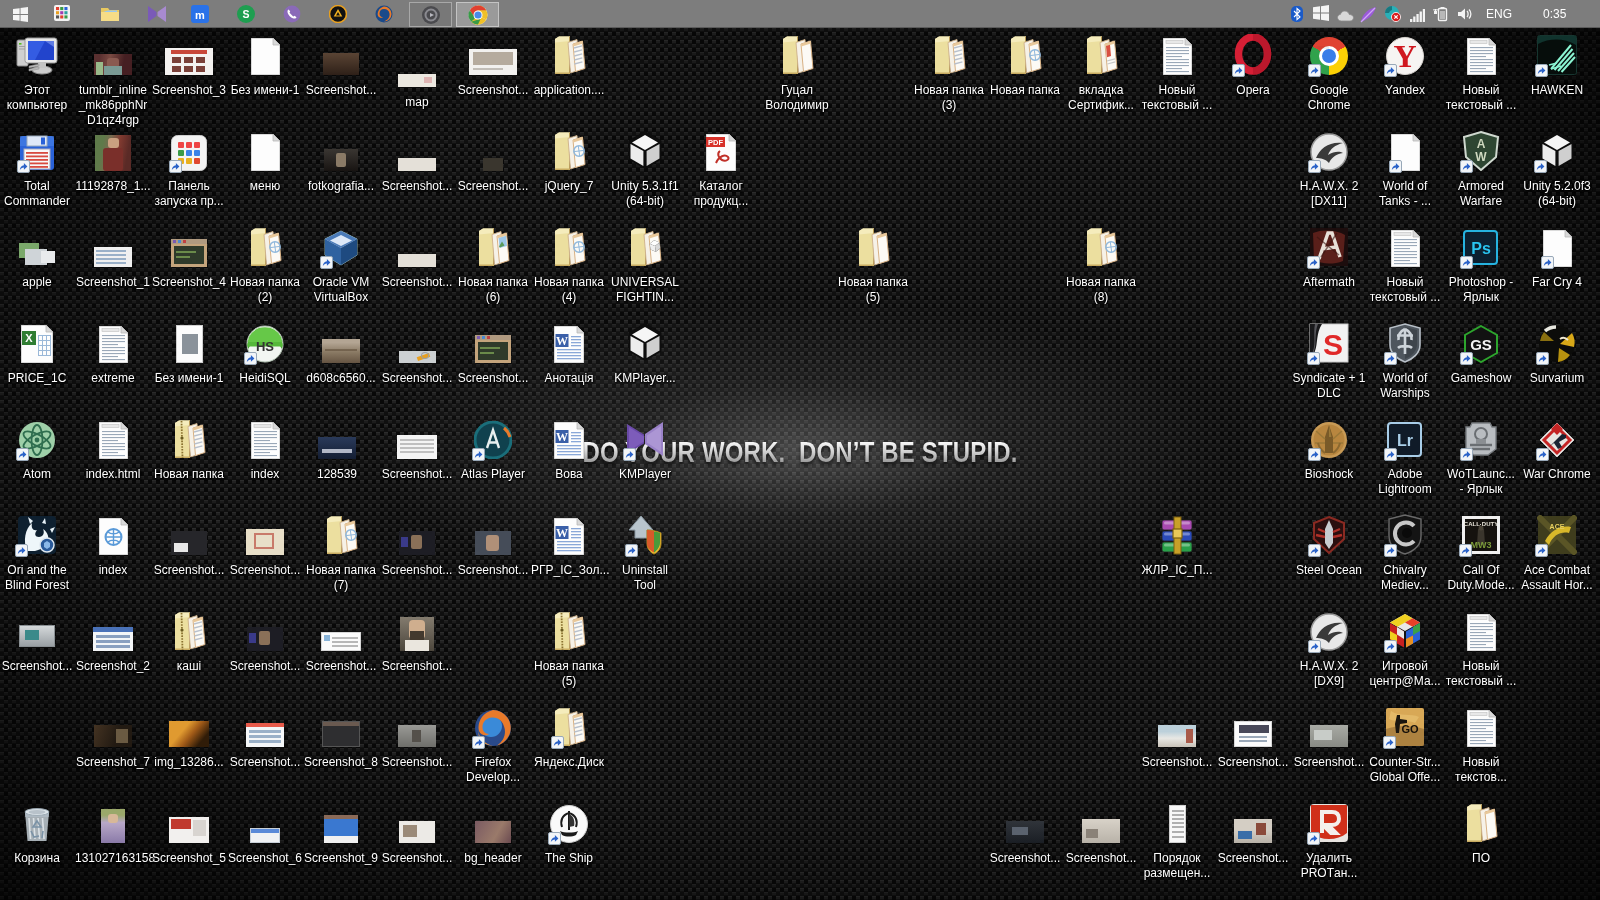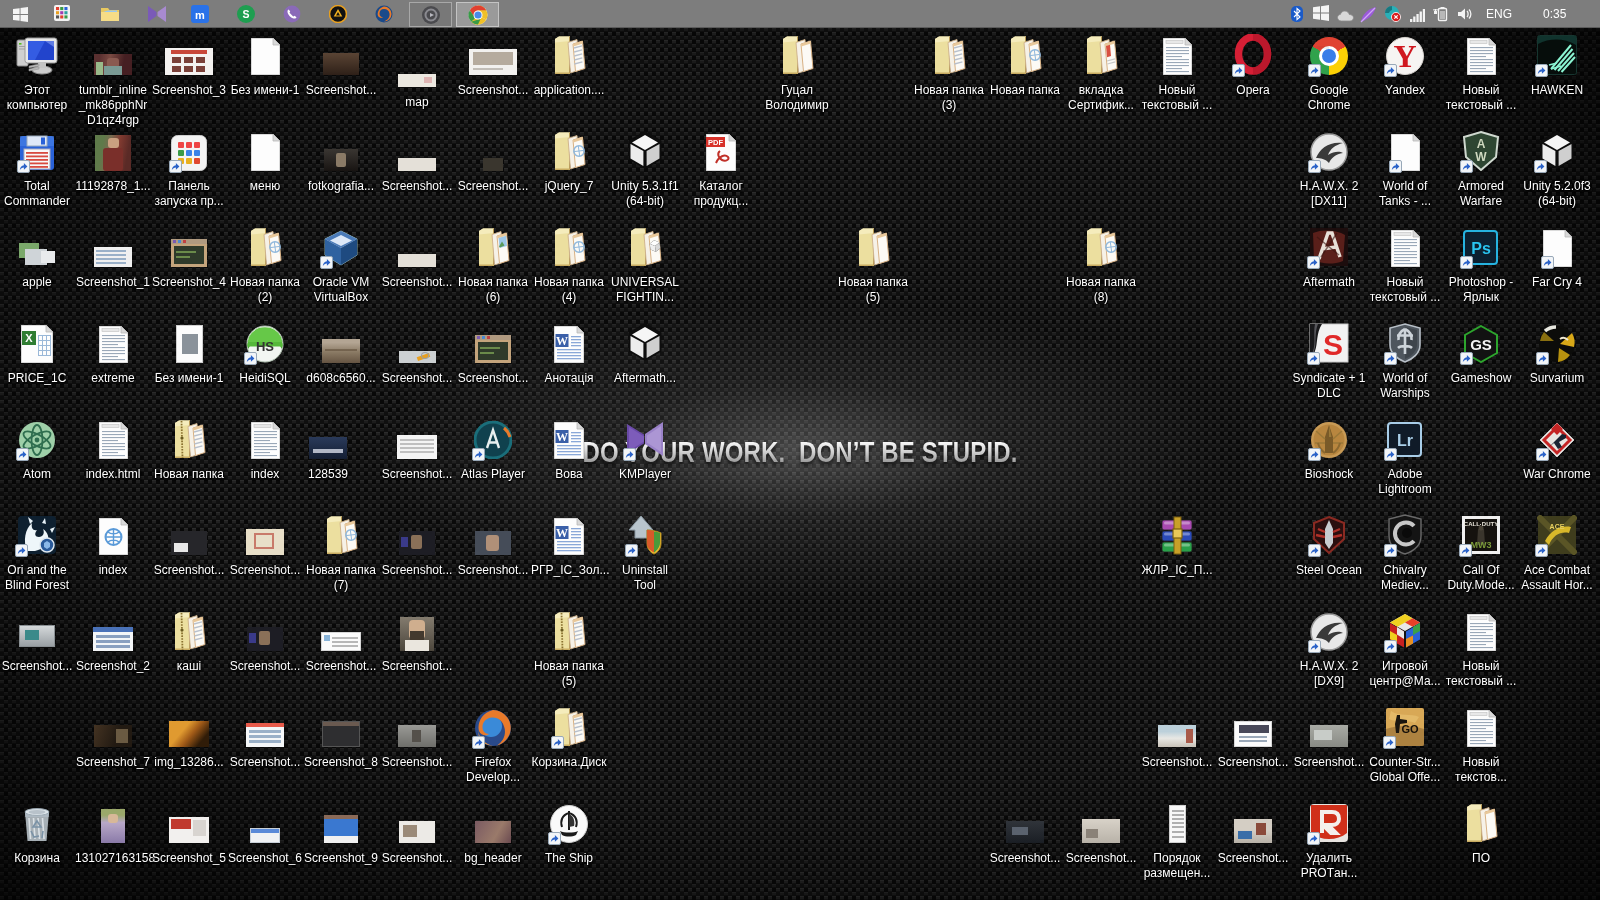--- a/index.html
+++ b/index.html
@@ -919,21 +919,21 @@
           <svg width="42" height="42" viewBox="0 0 42 42">
             <g transform="translate(21,21)">
               <path d="M0 -19 L16.5 -9.5 L16.5 9.5 L0 19 L-16.5 9.5 L-16.5 -9.5 Z" fill="#0d0d0d"></path>
               <path d="M0 -15 L13 -7.5 L0 0 L-13 -7.5 Z" fill="#f6f6f6"></path>
               <path d="M14.5 -6 L14.5 8.5 L1.6 16 L1.6 1 Z" fill="#cfcfcf"></path>
               <path d="M-14.5 -6 L-1.6 1 L-1.6 16 L-14.5 8.5 Z" fill="#ececec"></path>
             </g>
           </svg>
         </span>
       </div>
-      <div class="lb">Aftermath...</div>
+      <div class="lb">KMPlayer...</div>
     </div>
 <div class="cell" style="left:1291px;top:320px">
       <div class="ic">
         <span class="iw" style="width:40px;height:40px">
           <svg width="40" height="40" viewBox="0 0 40 40">
             <rect x="1" y="1" width="38" height="38" fill="#f2f2f2" stroke="#c8c8c8"></rect>
             <path d="M1 1 L13 1 C7 10 9 20 6 28 C4 33 4 36 6 39 L1 39 Z" fill="#18181a"></path>
             <path d="M9 1 C5 10 8 20 5 28 L4 33 L6 39 L3 39 C1.5 35 2.5 32 4 28 C7 20 4 10 6 1 Z" fill="#55555a"></path>
             <text x="24" y="32" font-family="Liberation Sans" font-size="30" font-weight="bold" fill="#e02828" text-anchor="middle">S</text>
           </svg>
@@ -1071,21 +1071,21 @@
             <rect x="3" y="21" width="23" height="1.1" fill="#9aa8b8"></rect>
             <rect x="3" y="24" width="23" height="1.1" fill="#9aa8b8"></rect>
             <rect x="3" y="27" width="23" height="1.1" fill="#9aa8b8"></rect>
             <rect x="3" y="30" width="16" height="1.1" fill="#9aa8b8"></rect>
             <rect x="3" y="33" width="23" height="1.1" fill="#9aa8b8"></rect>
           </svg>
         </span>
       </div>
       <div class="lb">index</div>
     </div>
-<div class="cell" style="left:290px;top:416px">
+<div class="cell" style="left:299px;top:416px">
       <div class="ic">
         <span class="iw" style="width:38px;height:22px">
           <span class="th" style="width:38px;height:22px;background:linear-gradient(#2a3a5a,#141e33)">
             <i style="position:absolute;left:4px;top:12px;width:30px;height:4px;background:#d8dce8;opacity:.8"></i>
           </span>
         </span>
       </div>
       <div class="lb">128539</div>
     </div>
 <div class="cell" style="left:379px;top:416px">
@@ -1182,20 +1182,37 @@
             <rect x="2" y="2" width="33" height="33" rx="3" fill="#101b28" stroke="#a8cde8" stroke-width="2"></rect>
             <text x="19" y="25" font-family="Liberation Sans" font-size="16" font-weight="bold" fill="#aacfe8" text-anchor="middle">Lr</text>
           </svg>
           <svg class="sc" width="13" height="13" viewBox="0 0 13 13">
             <rect x="0.5" y="0.5" width="12" height="12" rx="1.5" fill="#f2f5f8" stroke="#98a8b8"></rect>
             <path d="M2.8 10.2 C3.0 7.2 4.6 5.5 6.9 5.3 L6.9 3.0 L10.4 6.4 L6.9 9.7 L6.9 7.6 C5.1 7.6 3.8 8.6 2.8 10.2 Z" fill="#2a62c8"></path>
           </svg>
         </span>
       </div>
       <div class="lb">Adobe<br>Lightroom</div>
+    </div>
+<div class="cell" style="left:1443px;top:416px">
+      <div class="ic">
+        <span class="iw" style="width:38px;height:40px">
+          <svg width="38" height="40" viewBox="0 0 38 40">
+            <path d="M10 4 L28 4 L30 8 L34 8 L34 30 L26 36 L12 36 L4 30 L4 8 L8 8 Z" fill="#b8bcc0" stroke="#787c80" stroke-width="1.4"></path>
+            <circle cx="19" cy="15" r="6" fill="none" stroke="#6a6e72" stroke-width="2"></circle>
+            <path d="M8 26 L30 26 M10 30 L28 30" stroke="#6a6e72" stroke-width="2.4"></path>
+            <rect x="14" y="20" width="10" height="5" fill="#8a8e92"></rect>
+          </svg>
+          <svg class="sc" width="13" height="13" viewBox="0 0 13 13">
+            <rect x="0.5" y="0.5" width="12" height="12" rx="1.5" fill="#f2f5f8" stroke="#98a8b8"></rect>
+            <path d="M2.8 10.2 C3.0 7.2 4.6 5.5 6.9 5.3 L6.9 3.0 L10.4 6.4 L6.9 9.7 L6.9 7.6 C5.1 7.6 3.8 8.6 2.8 10.2 Z" fill="#2a62c8"></path>
+          </svg>
+        </span>
+      </div>
+      <div class="lb">WoTLaunc...<br>- Ярлык</div>
     </div>
 <div class="cell" style="left:1519px;top:416px">
       <div class="ic">
         <span class="iw" style="width:38px;height:38px">
           <svg width="38" height="38" viewBox="0 0 38 38">
             <path d="M19 2 L36 19 L19 36 L2 19 Z" fill="#e8e6e2" stroke="#c8c8c8" stroke-width="1"></path>
             <path d="M19 6 L32 19 L19 32 L6 19 Z" fill="none" stroke="#c42424" stroke-width="3"></path>
             <path d="M19 2 L25 8 L19 14 L13 8 Z" fill="#c42424"></path>
             <path d="M10 27 L24 13 L28 14 L28 17 L21 21 L24 26 L20 28 L16 22 Z" fill="#1a2433"></path>
           </svg>
@@ -1672,21 +1689,21 @@
             <path d="M21.2 22 l8 -2.2" stroke="#b8c0cc" stroke-width="1.3" fill="none"></path>
             <path d="M21.3 26 l8 -2.2" stroke="#b8c0cc" stroke-width="1.3" fill="none"></path>
             <path d="M21.4 30 l8 -2.2" stroke="#b8c0cc" stroke-width="1.3" fill="none"></path>
           </svg>
           <svg class="sc" width="13" height="13" viewBox="0 0 13 13">
             <rect x="0.5" y="0.5" width="12" height="12" rx="1.5" fill="#f2f5f8" stroke="#98a8b8"></rect>
             <path d="M2.8 10.2 C3.0 7.2 4.6 5.5 6.9 5.3 L6.9 3.0 L10.4 6.4 L6.9 9.7 L6.9 7.6 C5.1 7.6 3.8 8.6 2.8 10.2 Z" fill="#2a62c8"></path>
           </svg>
         </span>
       </div>
-      <div class="lb">Корзина.Диск</div>
+      <div class="lb">Яндекс.Диск</div>
     </div>
 <div class="cell" style="left:1139px;top:704px">
       <div class="ic">
         <span class="iw" style="width:38px;height:22px">
           <span class="th" style="width:38px;height:22px;background:linear-gradient(#bcd0da 30%,#e8e8e4 60%,#c8c2b8)">
             <i style="position:absolute;right:3px;top:4px;width:7px;height:14px;background:#a85a4a"></i>
           </span>
         </span>
       </div>
       <div class="lb">Screenshot...</div>

